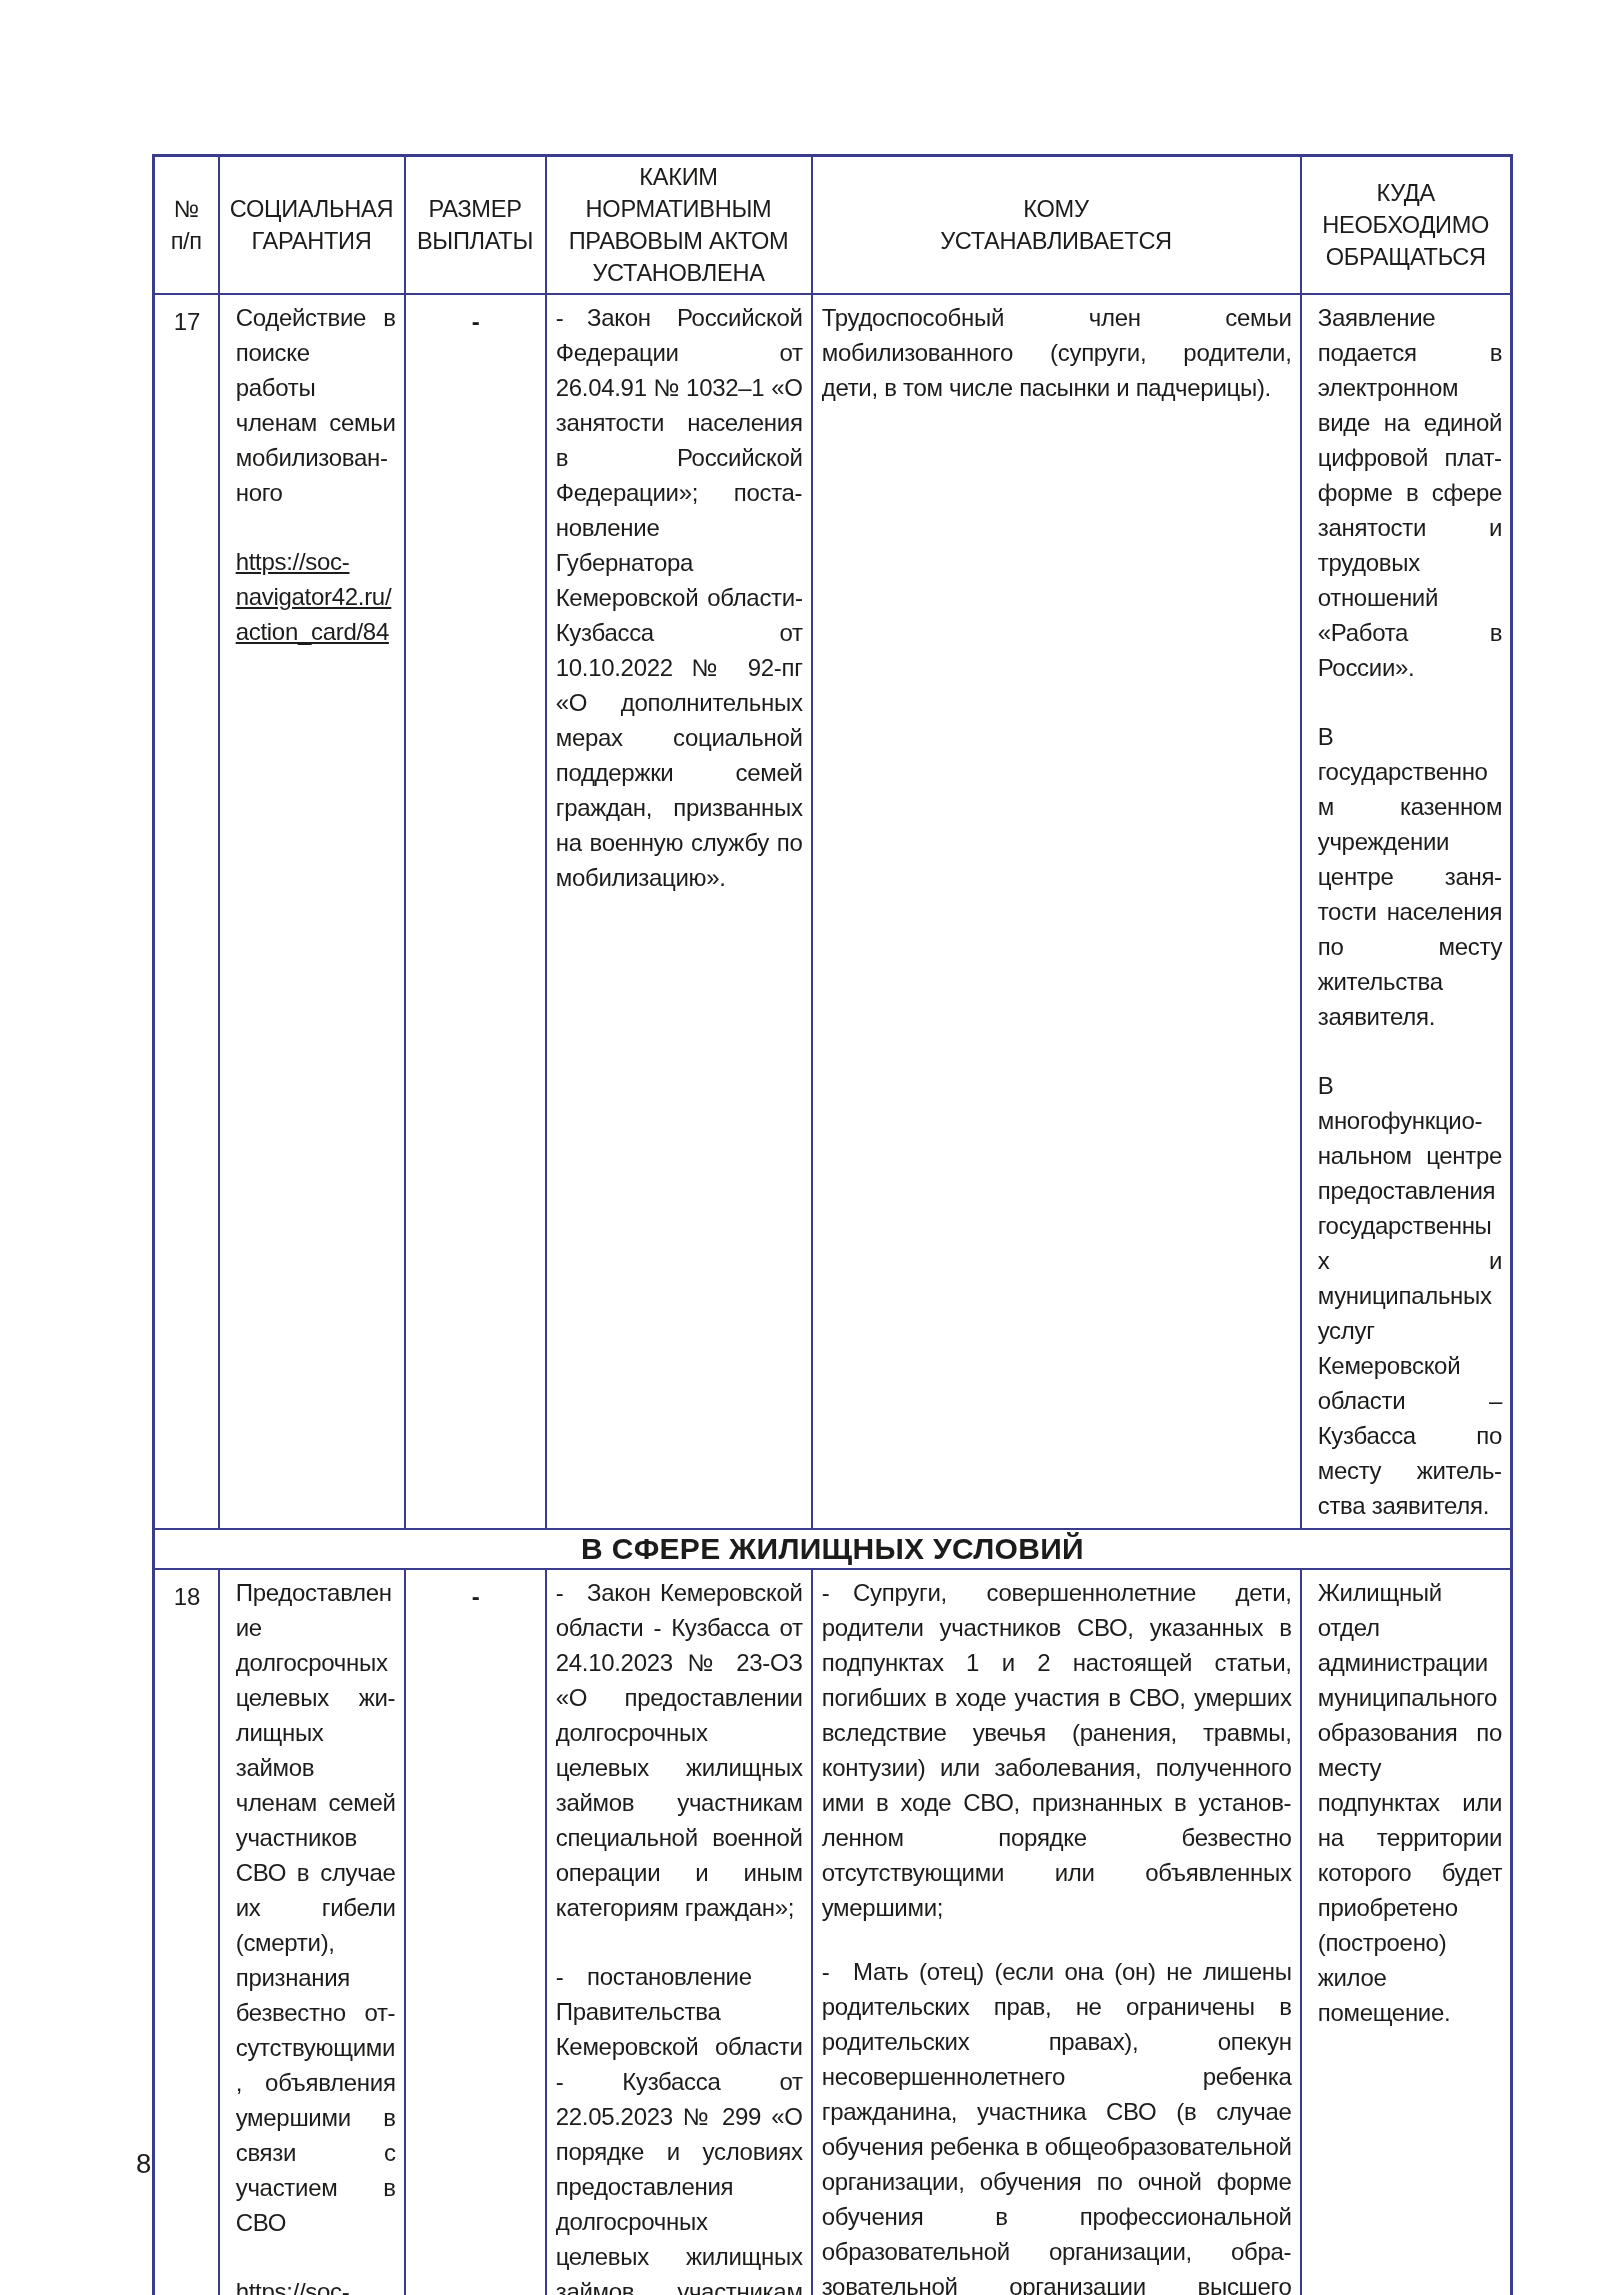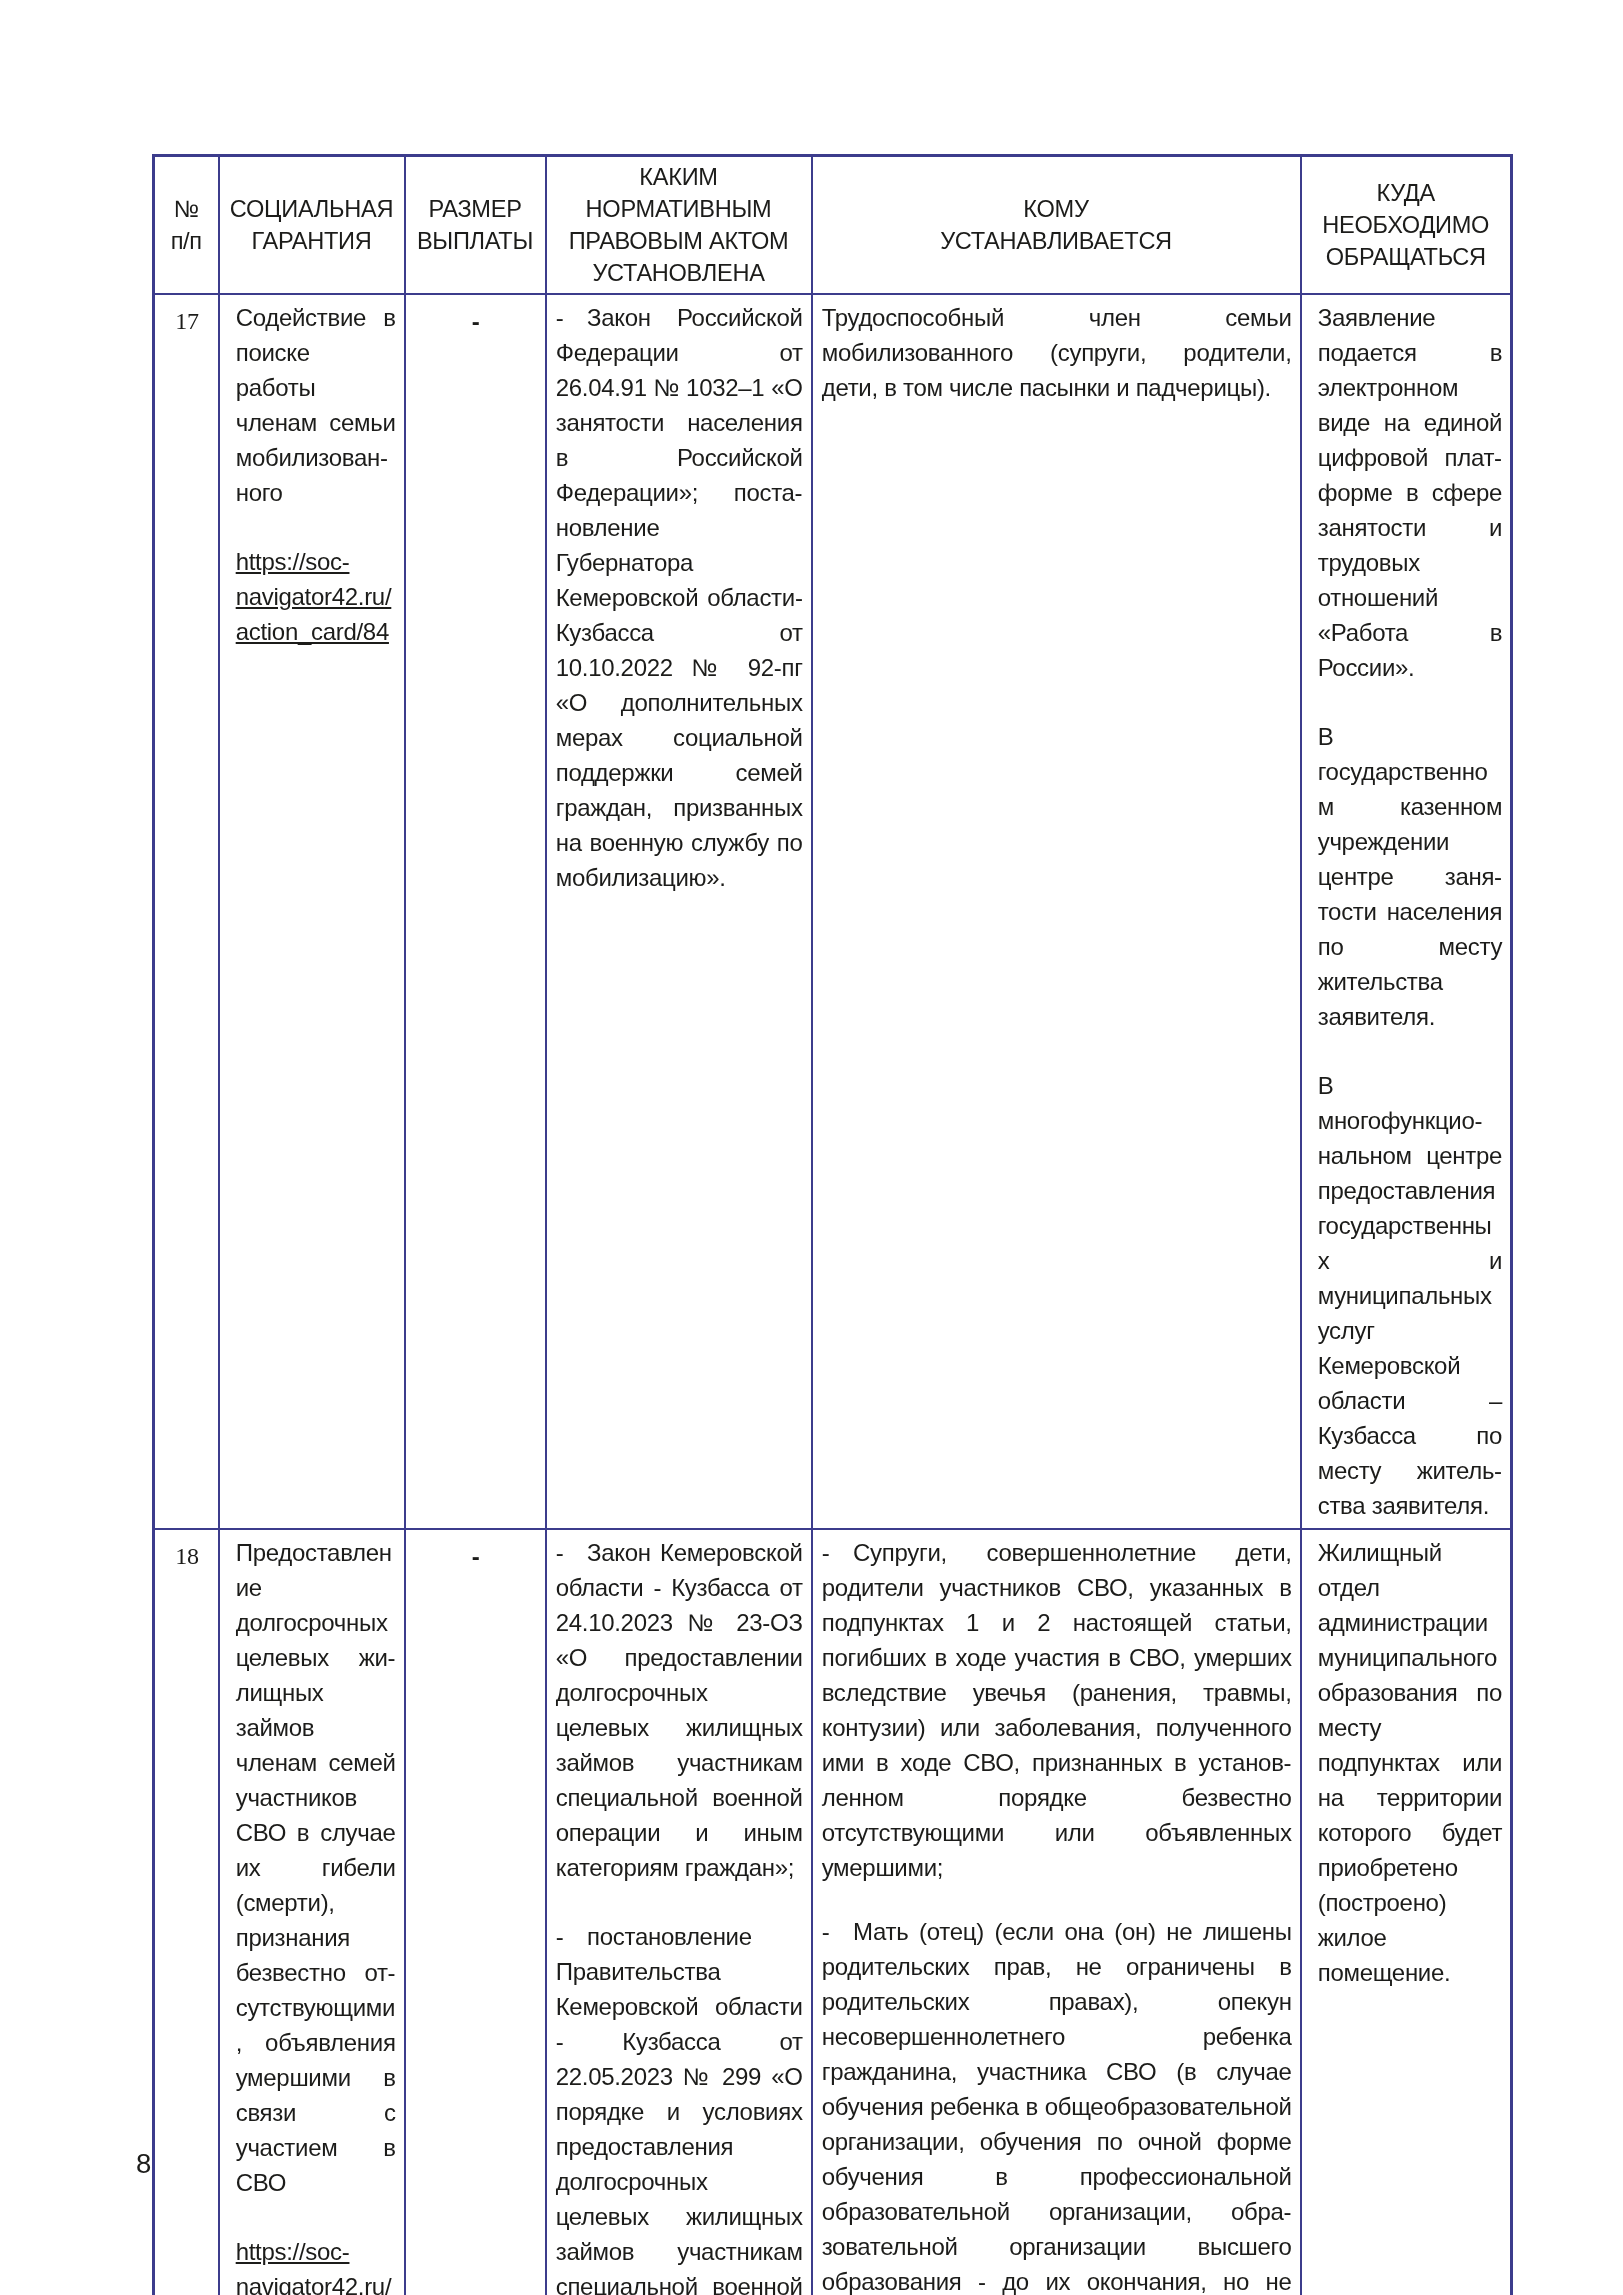--- a/index.html
+++ b/index.html
@@ -50,21 +50,20 @@
     text-align: center;
     vertical-align: middle;
     font-weight: bold;
     font-size: 30px;
     letter-spacing: 0.3px;
     padding: 1.3px;
   }
   td.c-num {
     text-align: center;
     padding-top: 9.2px;
-    font-family: Liberation Serif, serif;
   }
   td.c-size {
     text-align: center;
     font-weight: bold;
     padding-top: 9.2px;
   }
   .doc-table p {
     margin: 0 0 34px 0;
   }
   .doc-table p:last-child {
@@ -127,20 +126,23 @@
         </td>
         <td class="c-rec">
           <p>Трудоспособный член семьи мобилизован­ного (супруги, родители, дети, в том числе пасынки и падчерицы).</p>
         </td>
         <td class="c-where">
           <p>Заявление подает­ся в электронном виде на единой цифровой плат­форме в сфере за­нятости и трудовых отношений «Работа в России».</p>
           <p>В государственном казенном учрежде­нии центре заня­тости населения по месту житель­ства заявителя.</p>
           <p>В многофункцио­нальном центре предоставления государственных и муниципальных услуг Кемеровской области – Кузбасса по месту житель­ства заявителя.</p>
         </td>
       </tr>
+      <tr class="section-row">
+        <td colspan="6">В СФЕРЕ ЖИЛИЩНЫХ УСЛОВИЙ</td>
+      </tr>
       <tr class="row-18">
         <td class="c-num">18</td>
         <td class="c-guar">
           <p>Предоставление долгосрочных целевых жи­лищных займов членам семей участников СВО в случае их гибели (смер­ти), признания безвестно от­сутствующими, объявления умершими в свя­зи с участием в СВО</p>
           <p class="url">https://soc-navigator42.ru/action_card/174</p>
         </td>
         <td class="c-size">-</td>
         <td class="c-act">
           <p>- Закон Кемеровской области - Кузбасса от 24.10.2023 № 23-ОЗ «О предоставлении долго­срочных целевых жи­лищных займов участ­никам специальной во­енной операции и иным категориям граждан»;</p>
           <p>- постановление Пра­вительства Кемеров­ской области - Кузбасса от 22.05.2023 № 299 «О порядке и условиях пре­доставления долгосроч­ных целевых жилищных займов участникам специальной военной операции и иным кате­гориям граждан».</p>

